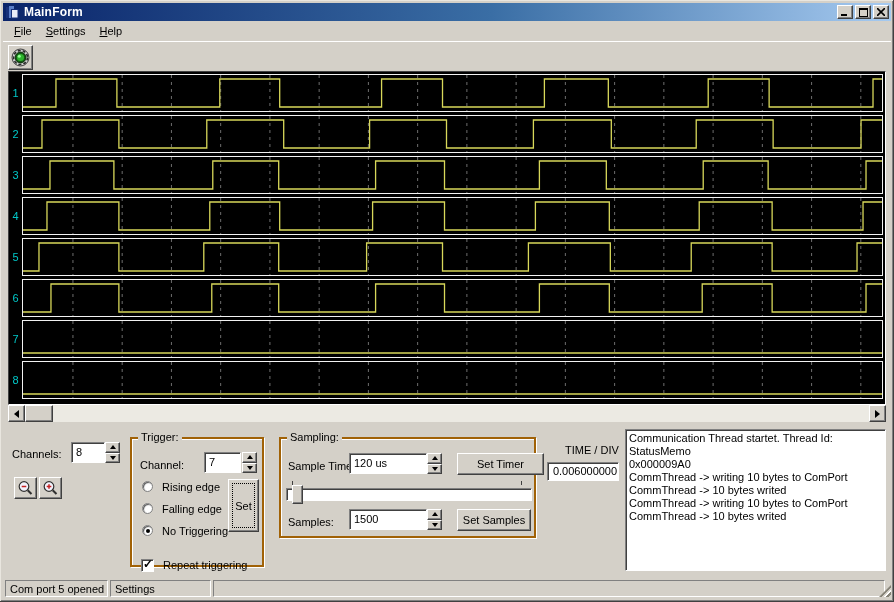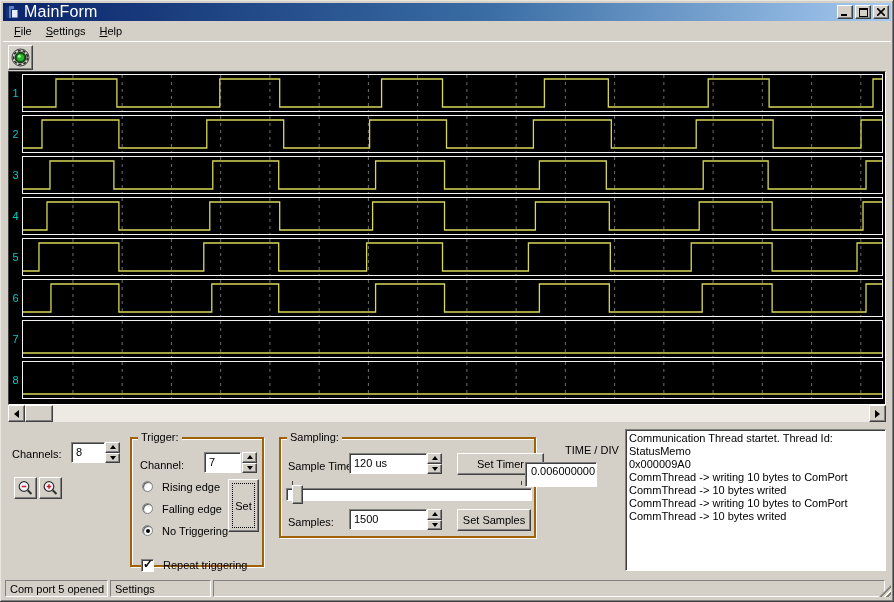--- a/index.html
+++ b/index.html
@@ -8,21 +8,21 @@
     position:relative;width:894px;height:602px;background:#d4d0c8;
     font-family:"Liberation Sans",sans-serif;font-size:11px;color:#000;
     box-shadow:inset -1px -1px 0 #404040, inset 1px 1px 0 #e9e6df, inset -2px -2px 0 #808080;
     overflow:hidden;
   }
   
   .titlebar{position:absolute;left:3px;top:3px;right:3px;height:18px;
     background:linear-gradient(90deg,#0a246a,#3a6ea5 55%,#a6caf0);
     display:flex;align-items:center;padding:0 2px;}
   .ticon{width:16px;height:14px;margin-right:3px;display:flex;align-items:center;}
-  .ttext{color:#fff;font-weight:normal;font-size:16px;letter-spacing:.2px;flex:1;}
+  .ttext{color:#fff;font-weight:bold;font-size:12px;letter-spacing:.2px;flex:1;}
   .tbtns{display:flex;gap:2px;}
   .tbtn{width:16px;height:14px;background:#d4d0c8;border:1px solid;border-color:#fff #404040 #404040 #fff;
     box-shadow:inset -1px -1px 0 #808080;display:flex;align-items:center;justify-content:center;}
   
   .menubar{position:absolute;left:3px;top:21px;right:3px;height:20px;display:flex;align-items:center;padding-left:4px;background:#d4d0c8;}
   .mi{display:inline-block;padding:2px 7px 3px 7px;}
   .mi::first-letter{text-decoration:underline;}
   .toolbar{position:absolute;left:3px;top:41px;right:3px;height:30px;border-top:1px solid #fff;background:#d4d0c8;}
   .tb-btn{position:absolute;left:5px;top:3px;width:25px;height:25px;background:#d4d0c8;
     border:1px solid;border-color:#fff #404040 #404040 #fff;box-shadow:inset -1px -1px 0 #808080;
@@ -433,21 +433,21 @@
         <span class="sp up"></span>
         <span class="sp dn"></span>
       </span>
       <button class="btn" style="left:176px;top:70px;width:74px;height:22px">
         <span>Set Samples</span>
       </button>
     </div>
 
 
     <span class="lbl" style="left:565px;top:22px;width:72px;text-align:left">TIME / DIV</span>
-    <span class="edit" style="left:525px;top:40px;width:72px;height:25px;padding-top:2px;text-align:center">0.006000000</span>
+    <span class="edit" style="left:547px;top:40px;width:72px;height:19px;padding-top:2px;text-align:center">0.006000000</span>
 
     <div class="memo" style="left:625px;top:7px;width:261px;height:142px">
       <div>Communication Thread startet. Thread Id:</div>
       <div>StatusMemo</div>
       <div>0x000009A0</div>
       <div>CommThread -&gt; writing 10 bytes to ComPort</div>
       <div>CommThread -&gt; 10 bytes writed</div>
       <div>CommThread -&gt; writing 10 bytes to ComPort</div>
       <div>CommThread -&gt; 10 bytes writed</div>
     </div>

